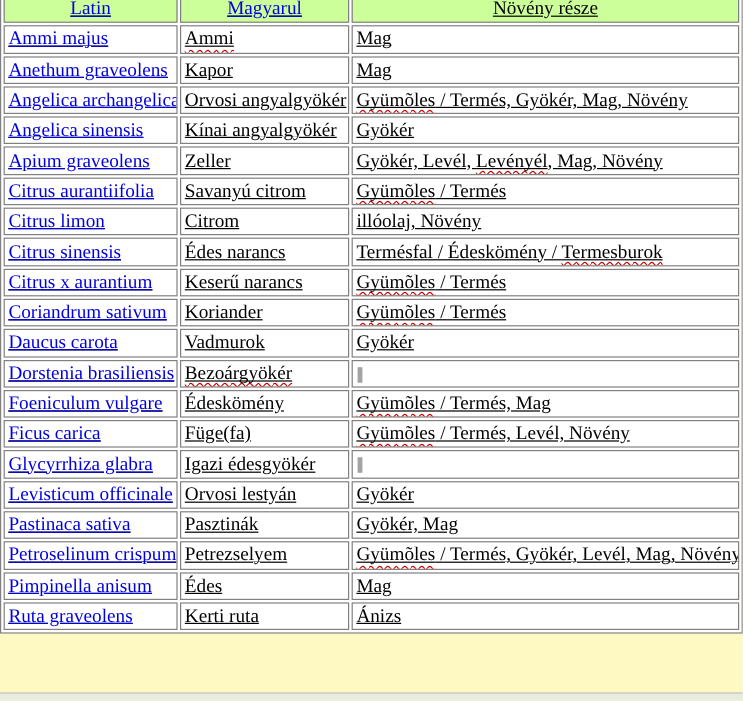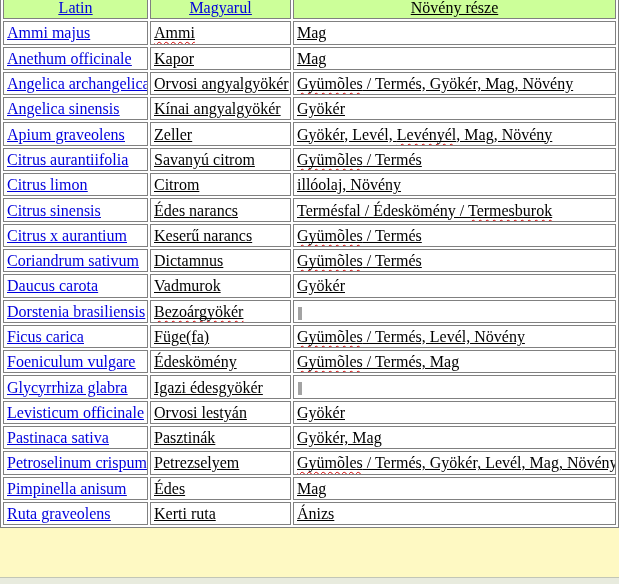--- a/index.html
+++ b/index.html
@@ -100,21 +100,21 @@
         <th><span>Növény része</span></th>
       </tr>
     </thead>
     <tbody>
         <tr>
           <td><a class="lnk" href="#">Ammi majus</a></td>
           <td><span class="sq">Ammi</span></td>
           <td><span>Mag</span></td>
         </tr>
         <tr>
-          <td><a class="lnk" href="#">Anethum officinale</a></td>
+          <td><a class="lnk" href="#">Anethum graveolens</a></td>
           <td><span>Kapor</span></td>
           <td><span>Mag</span></td>
         </tr>
         <tr>
           <td><a class="lnk" href="#">Angelica archangelica</a></td>
           <td><span>Orvosi angyalgyökér</span></td>
           <td><span class="sq">Gyümõles</span><span> / Termés, Gyökér, Mag, Növény</span></td>
         </tr>
         <tr>
           <td><a class="lnk" href="#">Angelica sinensis</a></td>
@@ -141,42 +141,42 @@
           <td><span>Édes narancs</span></td>
           <td><span>Termésfal / Édeskömény / </span><span class="sq">Termesburok</span></td>
         </tr>
         <tr>
           <td><a class="lnk" href="#">Citrus x aurantium</a></td>
           <td><span>Keserű narancs</span></td>
           <td><span class="sq">Gyümõles</span><span> / Termés</span></td>
         </tr>
         <tr>
           <td><a class="lnk" href="#">Coriandrum sativum</a></td>
-          <td><span>Dictamnus</span></td>
+          <td><span>Koriander</span></td>
           <td><span class="sq">Gyümõles</span><span> / Termés</span></td>
         </tr>
         <tr>
           <td><a class="lnk" href="#">Daucus carota</a></td>
           <td><span>Vadmurok</span></td>
           <td><span>Gyökér</span></td>
         </tr>
         <tr>
           <td><a class="lnk" href="#">Dorstenia brasiliensis</a></td>
           <td><span class="sq">Bezoárgyökér</span></td>
           <td><span class="caret"></span></td>
         </tr>
         <tr>
+          <td><a class="lnk" href="#">Foeniculum vulgare</a></td>
+          <td><span>Édeskömény</span></td>
+          <td><span class="sq">Gyümõles</span><span> / Termés, Mag</span></td>
+        </tr>
+        <tr>
           <td><a class="lnk" href="#">Ficus carica</a></td>
           <td><span>Füge(fa)</span></td>
           <td><span class="sq">Gyümõles</span><span> / Termés, Levél, Növény</span></td>
-        </tr>
-        <tr>
-          <td><a class="lnk" href="#">Foeniculum vulgare</a></td>
-          <td><span>Édeskömény</span></td>
-          <td><span class="sq">Gyümõles</span><span> / Termés, Mag</span></td>
         </tr>
         <tr>
           <td><a class="lnk" href="#">Glycyrrhiza glabra</a></td>
           <td><span>Igazi édesgyökér</span></td>
           <td><span class="caret"></span></td>
         </tr>
         <tr>
           <td><a class="lnk" href="#">Levisticum officinale</a></td>
           <td><span>Orvosi lestyán</span></td>
           <td><span>Gyökér</span></td>

